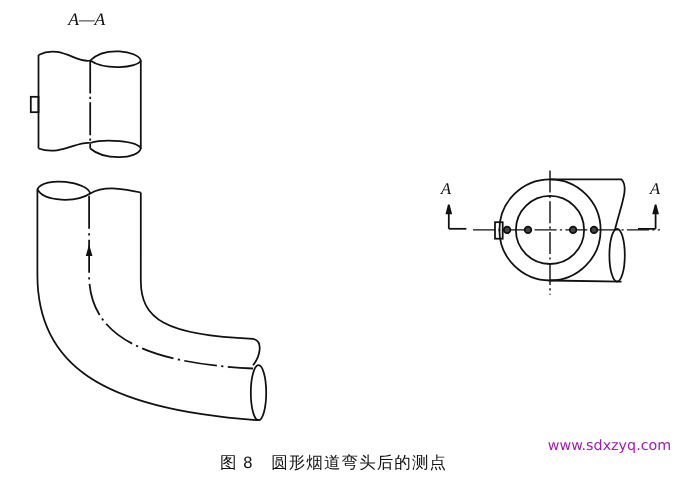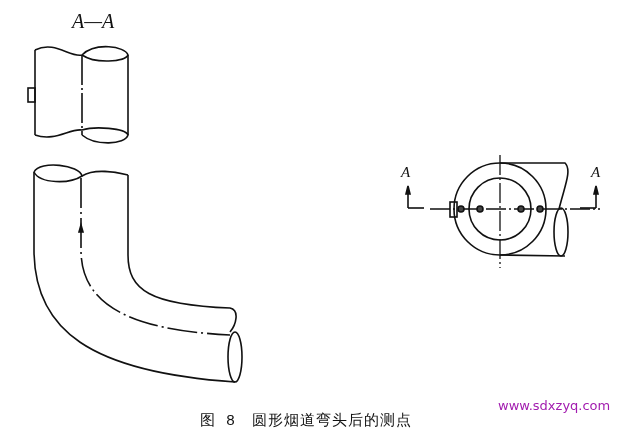--- a/index.html
+++ b/index.html
@@ -1,22 +1,22 @@
 <!DOCTYPE html>
 <html><head>
 <meta charset="utf-8">
 <style>
   html,body{margin:0;padding:0;background:#fff;}
   body{width:631px;height:442px;position:relative;overflow:hidden;font-family:"DejaVu Serif",serif;}
   svg{position:absolute;left:0;top:0;}
   .lbl{position:absolute;font-style:italic;font-family:"Liberation Serif",serif;color:#111;}
-  #sec{left:72px;top:10px;font-size:20px;}
+  #sec{left:62px;top:10px;font-size:16px;}
   #aL{left:401px;top:164px;font-size:15px;}
   #aR{left:591px;top:164px;font-size:15px;}
-  #cap{position:absolute;left:200px;top:411px;font-size:15px;color:#111;letter-spacing:1px;font-family:Liberation Mono, monospace;}
+  #cap{position:absolute;left:200px;top:411px;font-size:15px;color:#111;letter-spacing:1px;font-family:Liberation Sans, sans-serif;}
   #wm{position:absolute;left:498px;top:398px;font-size:13px;color:#a21caf;font-family:"DejaVu Sans",sans-serif;}
 </style>
 </head>
 <body>
 
 <svg width="631" height="442" viewBox="0 0 631 442" fill="none" stroke="#111" stroke-width="1.6">
 
   <g>
     <path d="M35,50 C55,40 70,58 82,55 C95,42 125,46 128,55 C125,62 95,64 82,55"></path>
     <line x1="35" y1="50" x2="35" y2="135"></line>

